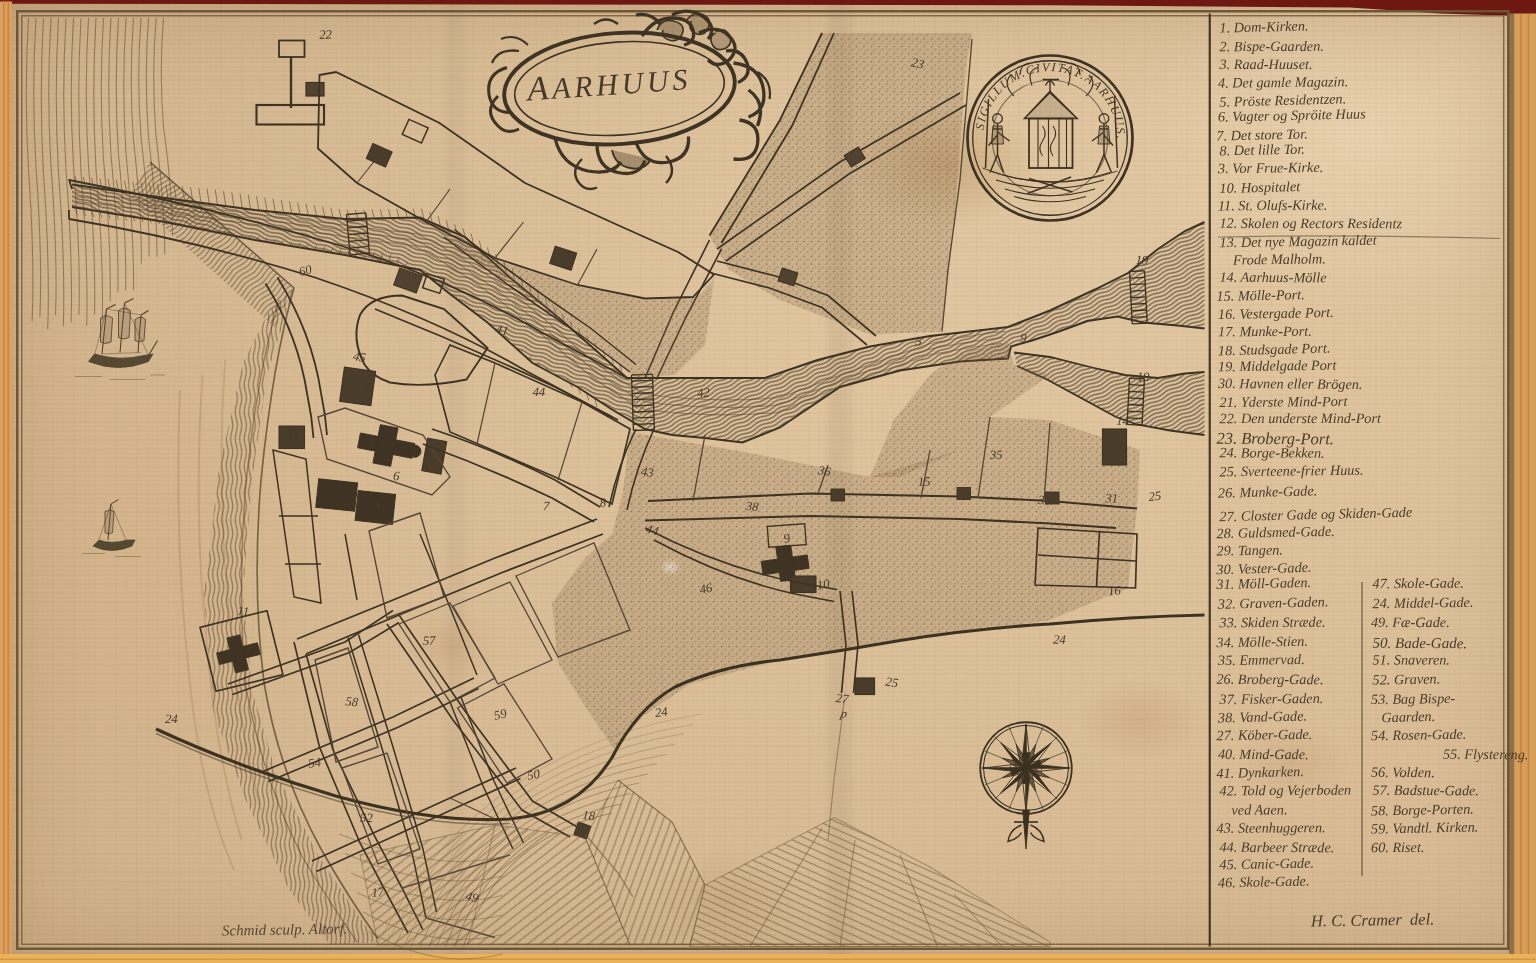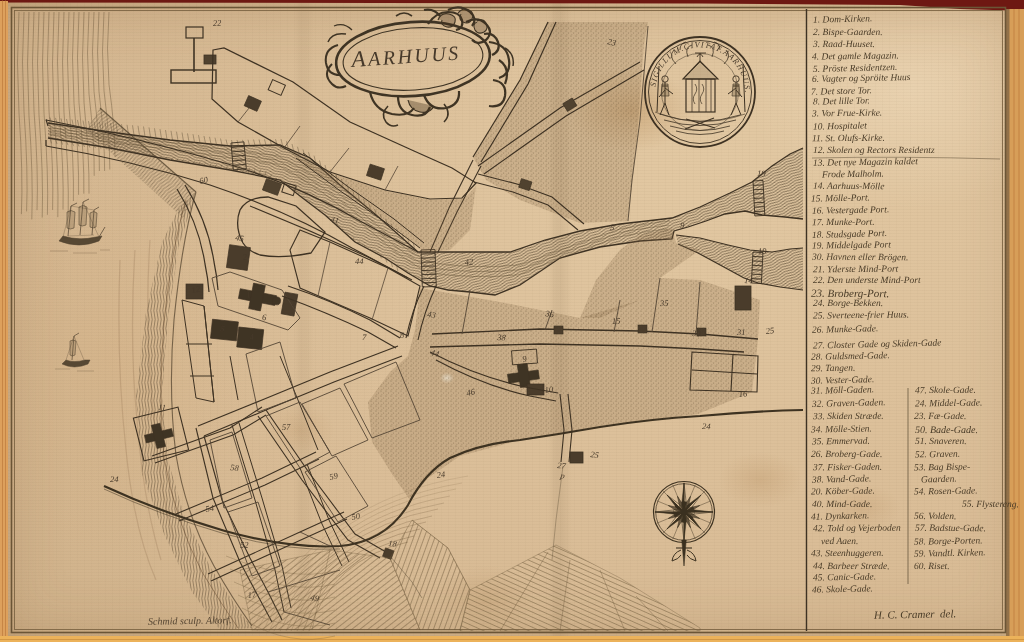--- a/index.html
+++ b/index.html
@@ -833,35 +833,35 @@
 <div class="leg" style="left:811px;top:363px;font-size:9.5px;transform:rotate(-0.8deg)">29. Tangen.</div>
 <div class="leg" style="left:811px;top:375px;font-size:9.5px;transform:rotate(-1.5deg)">30. Vester-Gade.</div>
 <div class="leg" style="left:811px;top:385px;font-size:9.5px;transform:rotate(-1.3deg)">31. Möll-Gaden.</div>
 <div class="leg" style="left:812px;top:398px;font-size:9.5px;transform:rotate(-1.4deg)">32. Graven-Gaden.</div>
 <div class="leg" style="left:813px;top:411px;font-size:9.5px;transform:rotate(-0.3deg)">33. Skiden Stræde.</div>
 <div class="leg" style="left:811px;top:424px;font-size:9.5px;transform:rotate(-1.0deg)">34. Mölle-Stien.</div>
 <div class="leg" style="left:812px;top:436px;font-size:9.5px;transform:rotate(-0.8deg)">35. Emmervad.</div>
 <div class="leg" style="left:811px;top:449px;font-size:9.5px;transform:rotate(0.2deg)">26. Broberg-Gade.</div>
 <div class="leg" style="left:813px;top:462px;font-size:9.5px;transform:rotate(-0.6deg)">37. Fisker-Gaden.</div>
 <div class="leg" style="left:812px;top:474px;font-size:9.5px;transform:rotate(-1.3deg)">38. Vand-Gade.</div>
-<div class="leg" style="left:811px;top:486px;font-size:9.5px;transform:rotate(-0.8deg)">20. Köber-Gade.</div>
+<div class="leg" style="left:811px;top:486px;font-size:9.5px;transform:rotate(-0.8deg)">27. Köber-Gade.</div>
 <div class="leg" style="left:812px;top:499px;font-size:9.5px;transform:rotate(0.2deg)">40. Mind-Gade.</div>
 <div class="leg" style="left:811px;top:511px;font-size:9.5px;transform:rotate(-1.5deg)">41. Dynkarken.</div>
 <div class="leg" style="left:813px;top:523px;font-size:9.5px;transform:rotate(-0.4deg)">42. Told og Vejerboden</div>
 <div class="leg" style="left:821px;top:536px;font-size:9.5px;transform:rotate(-0.4deg)">ved Aaen.</div>
 <div class="leg" style="left:811px;top:548px;font-size:9.5px;transform:rotate(-0.4deg)">43. Steenhuggeren.</div>
 <div class="leg" style="left:813px;top:561px;font-size:9.5px;transform:rotate(0.2deg)">44. Barbeer Stræde.</div>
 <div class="leg" style="left:813px;top:572px;font-size:9.5px;transform:rotate(-1.0deg)">45. Canic-Gade.</div>
 <div class="leg" style="left:812px;top:584px;font-size:9.5px;transform:rotate(-1.2deg)">46. Skole-Gade.</div>
 </div>
 
 <div>
 <div class="leg" style="left:915px;top:385px;font-size:9.5px;transform:rotate(-0.4deg)">47. Skole-Gade.</div>
 <div class="leg" style="left:915px;top:398px;font-size:9.5px;transform:rotate(-0.8deg)">24. Middel-Gade.</div>
-<div class="leg" style="left:914px;top:411px;font-size:9.5px;transform:rotate(0.1deg)">23. Fæ-Gade.</div>
+<div class="leg" style="left:914px;top:411px;font-size:9.5px;transform:rotate(0.1deg)">49. Fæ-Gade.</div>
 <div class="leg" style="left:915px;top:424px;font-size:10px;transform:rotate(0.2deg)">50. Bade-Gade.</div>
 <div class="leg" style="left:915px;top:436px;font-size:9.5px;transform:rotate(0.1deg)">51. Snaveren.</div>
 <div class="leg" style="left:915px;top:449px;font-size:9.5px;transform:rotate(-1.0deg)">52. Graven.</div>
 <div class="leg" style="left:914px;top:462px;font-size:9.5px;transform:rotate(-0.8deg)">53. Bag Bispe-</div>
 <div class="leg" style="left:921px;top:474px;font-size:9.5px;transform:rotate(-1.4deg)">Gaarden.</div>
 <div class="leg" style="left:914px;top:486px;font-size:9.5px;transform:rotate(-1.0deg)">54. Rosen-Gade.</div>
 <div class="leg" style="left:962px;top:499px;font-size:9.5px;transform:rotate(0.4deg)">55. Flystereng.</div>
 <div class="leg" style="left:914px;top:511px;font-size:9.5px;transform:rotate(0.4deg)">56. Volden.</div>
 <div class="leg" style="left:915px;top:523px;font-size:9.5px;transform:rotate(0.4deg)">57. Badstue-Gade.</div>
 <div class="leg" style="left:914px;top:536px;font-size:9.5px;transform:rotate(-1.1deg)">58. Borge-Porten.</div>

